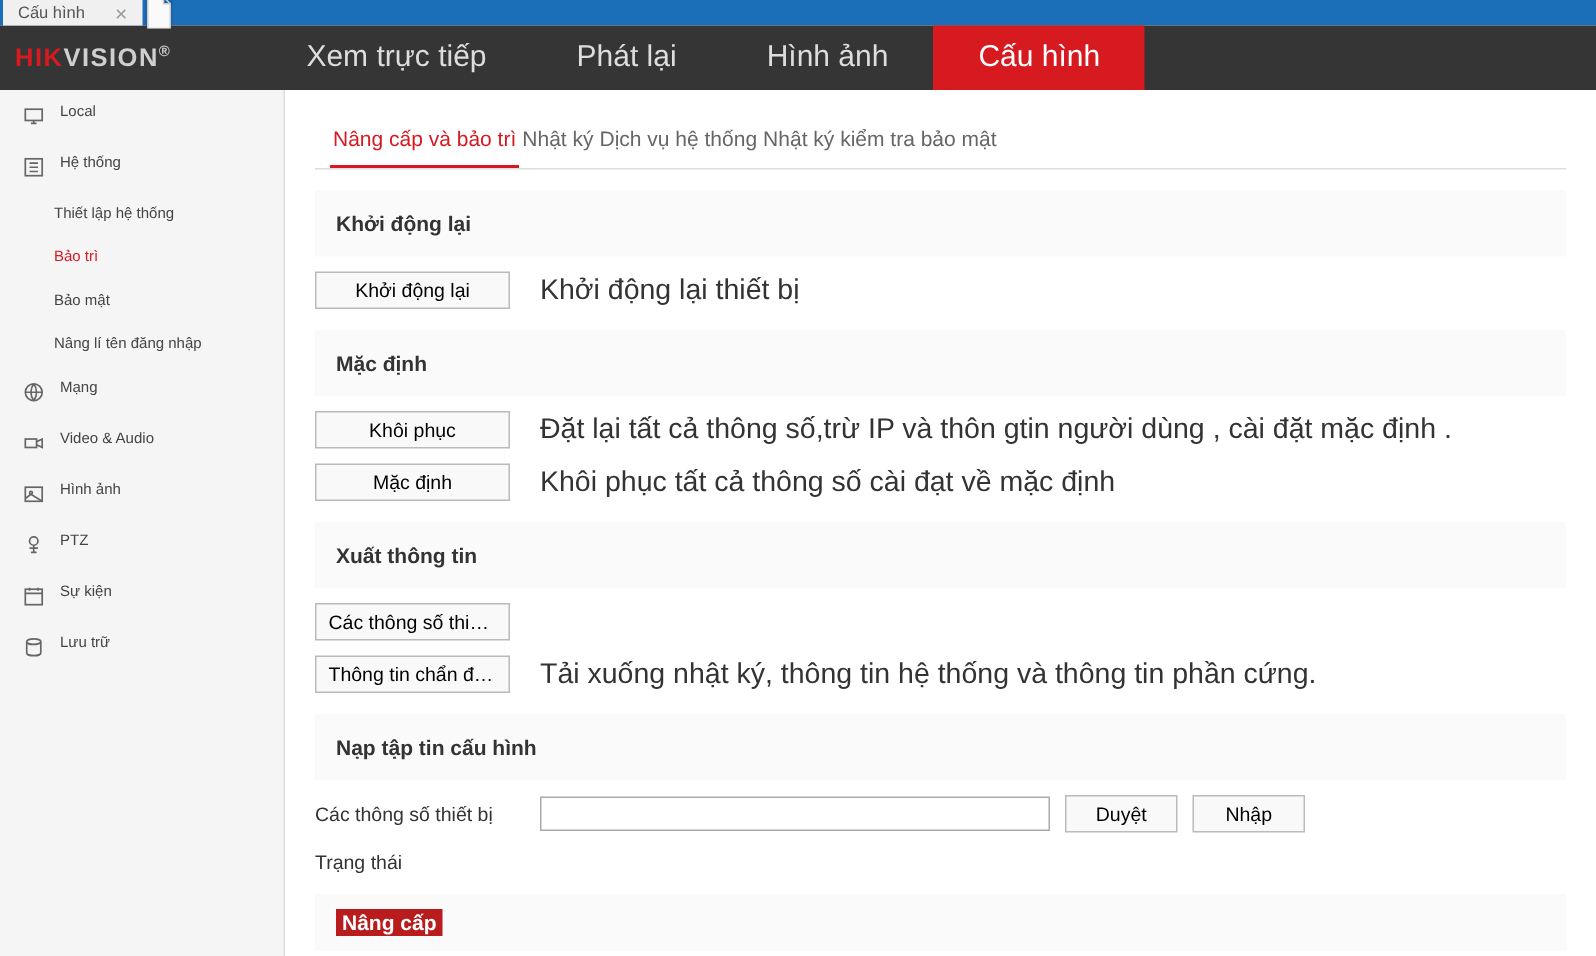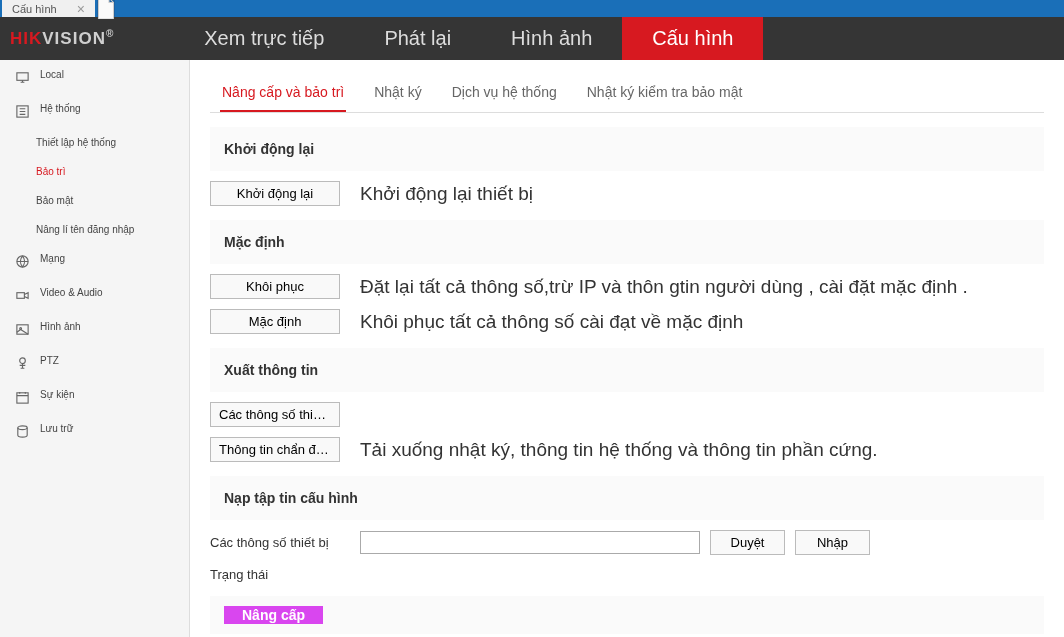--- a/index.html
+++ b/index.html
@@ -25,27 +25,27 @@
     .sidebar { width: 190px; background: #f5f5f5; border-right: 1px solid #ddd; min-height: 580px; }
     .sidebar-item { padding: 9px 0 9px 14px; display: flex; cursor: pointer; font-size: 10px; color: #444; }
     .sidebar-item.sub { padding-left: 36px; }
     .sidebar-item.active { color: #d71920; }
     .sidebar-icon { width: 16px; height: 16px; margin-right: 10px; display: inline-flex; align-items: center; justify-content: center; }
     
     .sidebar-icon svg { width: 15px; height: 15px; }
     
     .content { flex: 1; padding: 14px 20px; }
     
-    .tabs { border-bottom: 1px solid #ddd; display: flex; gap: 26px; padding-left: 10px; text-align: center; }
+    .tabs { border-bottom: 1px solid #ddd; display: flex; padding-left: 10px; text-align: center; }
     .tab-btn { padding: 10px 2px; font-size: 14px; color: #666; cursor: pointer; border-bottom: 2px solid transparent; }
     .tab-btn.active { color: #d71920; border-bottom-color: #d71920; }
     
     .panel { background: #fafafa; margin-top: 14px; padding: 10px 14px; }
     .panel-title { font-size: 14px; font-weight: bold; color: #333; padding: 4px 0; }
-    .panel.highlighted .panel-title { background: #d946ef; color: #fff; display: inline-block; padding: 1px 18px; }
+    .panel.highlighted .panel-title { background: #b91c1c; color: #fff; display: inline-block; padding: 1px 4px; }
     
     .row { display: flex; align-items: center; margin-top: 12px; padding-left: 0; }
     .row.outside { padding-left: 0; margin-top: 10px; }
     
     .btn { background: #f9f9f9; border: 1px solid #bbb; padding: 4px 8px; font-size: 13px; cursor: pointer; min-width: 75px; text-align: center; }
     .btn-wide { width: 130px; overflow: hidden; text-overflow: ellipsis; white-space: nowrap; }
     
     .row-desc { margin-left: 20px; font-size: 19px; color: #333; }
     .row-label { width: 150px; font-size: 13px; color: #333; }
     

